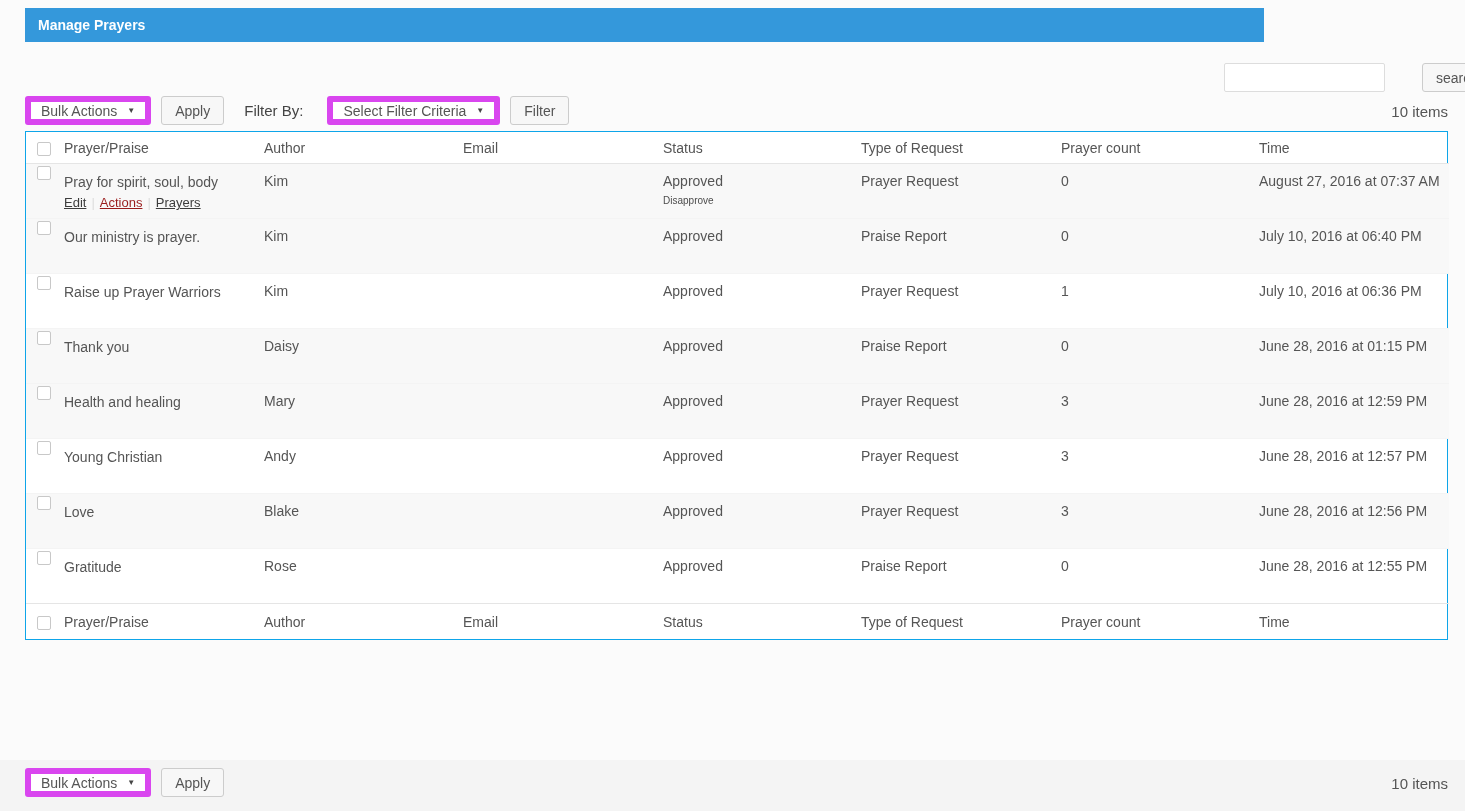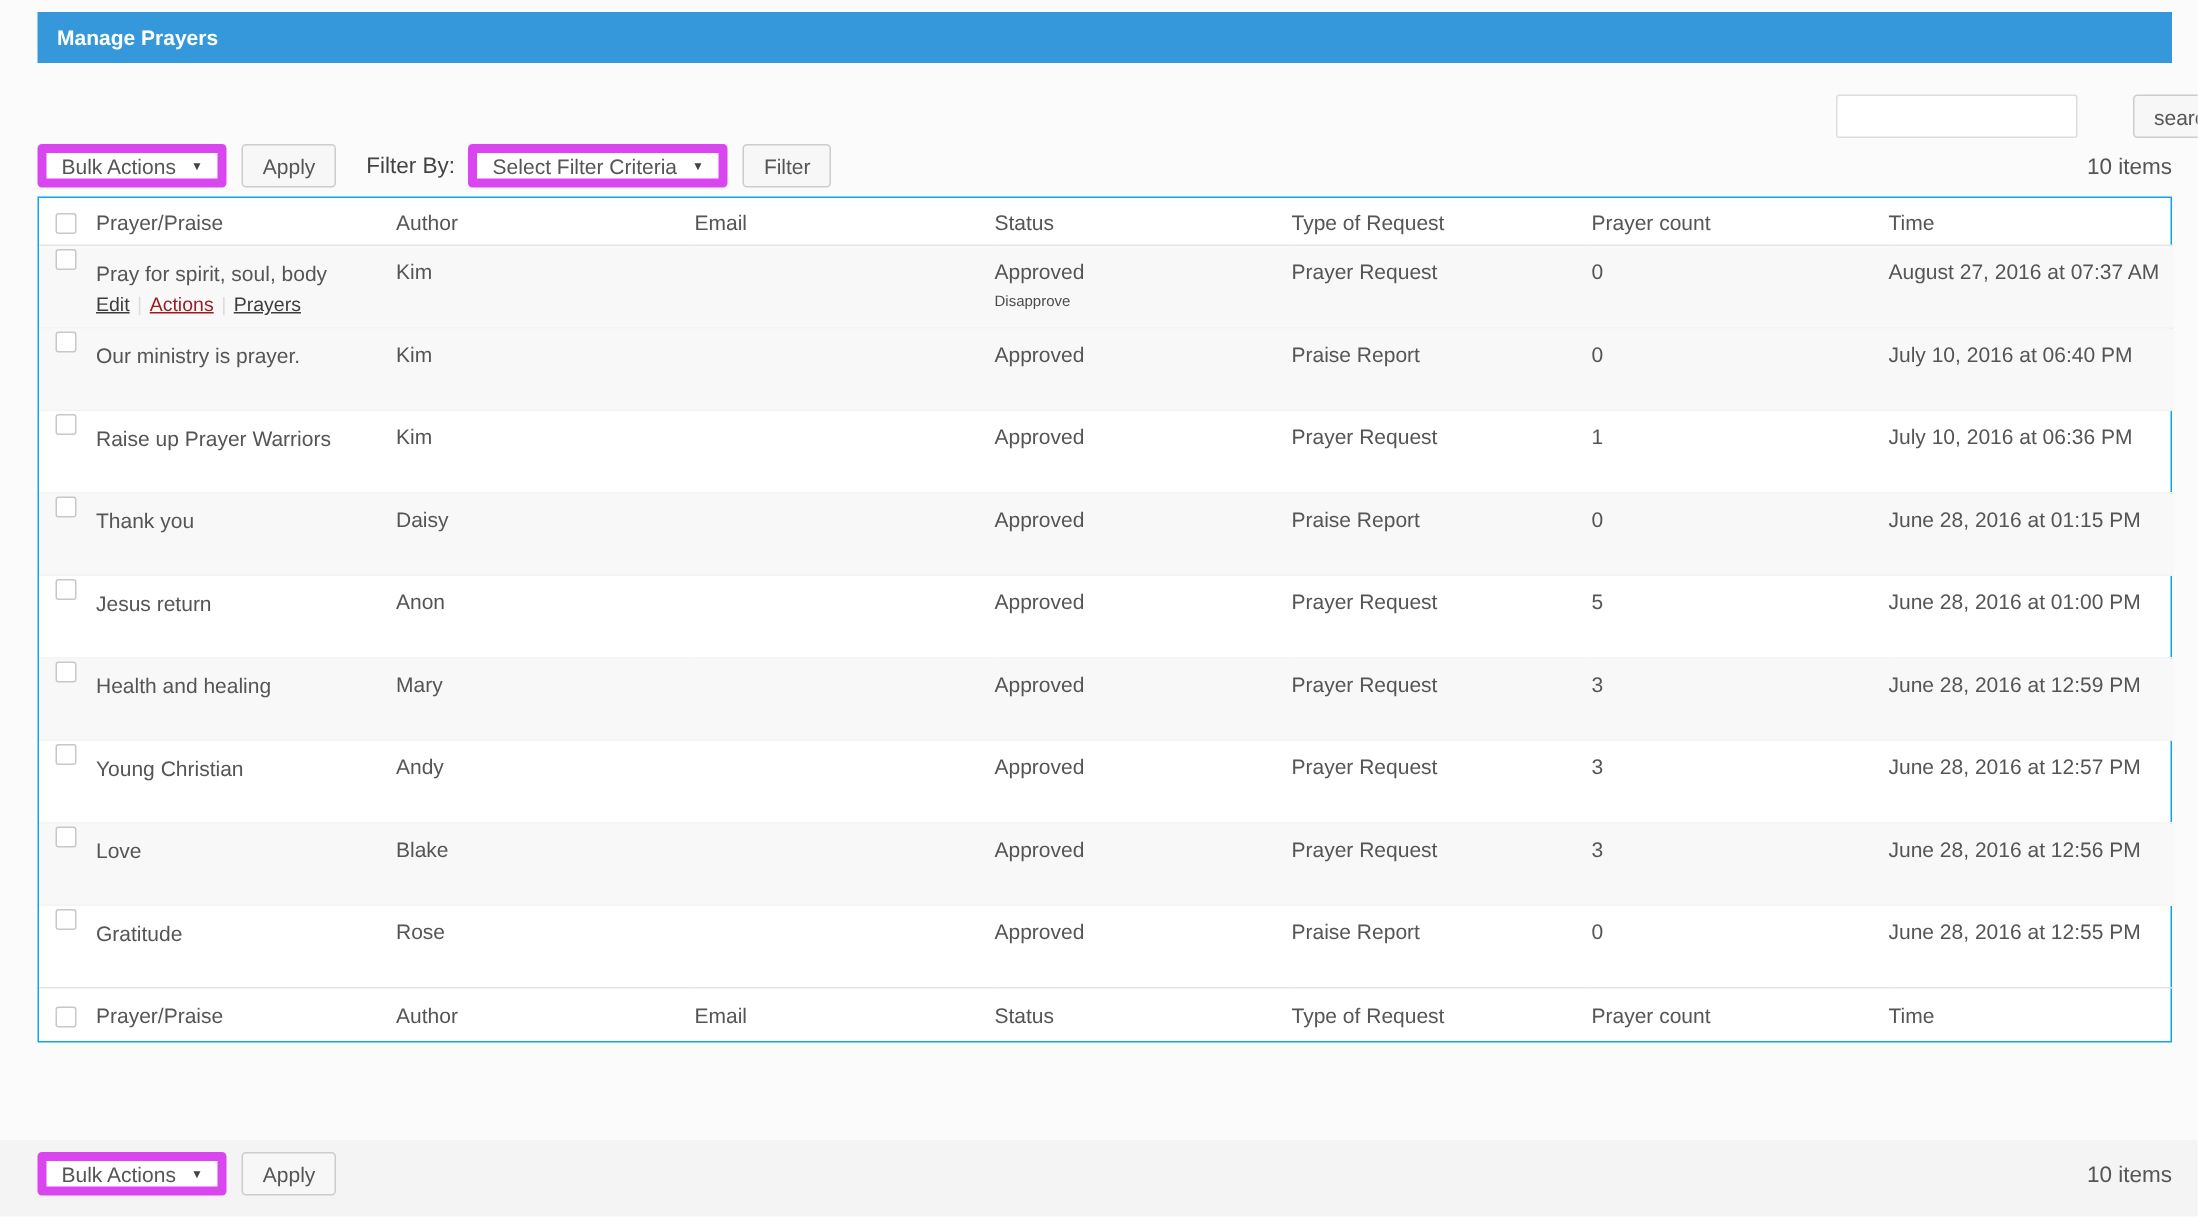--- a/index.html
+++ b/index.html
@@ -4,21 +4,21 @@
 <style>
   html,body{margin:0;padding:0;}
   body{
     width:1465px;height:811px;position:relative;overflow:hidden;
     background:#fbfbfb;
     font-family:"Liberation Sans",sans-serif;
     color:#555;
   }
   
   .title-bar{
-    position:absolute;left:25px;top:8px;width:1423px;height:34px;
+    position:absolute;left:25px;top:8px;width:1239px;height:34px;
     background:#3498db;color:#fff;
     font-size:14px;font-weight:bold;line-height:34px;
     padding-left:13px;box-sizing:border-box;
   }
   
   .search-input{
     position:absolute;left:1224px;top:63px;width:161px;height:29px;
     border:1px solid #ddd;background:#fff;box-sizing:border-box;
     padding:0 8px;font-family:"Liberation Sans",sans-serif;font-size:14px;color:#555;
     border-radius:2px;outline:none;
@@ -41,21 +41,21 @@
     cursor:pointer;
     margin-left:32px;
   }
   .sel{
     display:inline-flex;align-items:center;height:29px;box-sizing:border-box;
     background:#fff;border:6px solid #d946ef;border-radius:3px;
     padding:0 10px;font-size:14px;color:#555;cursor:pointer;white-space:nowrap;
   }
   .sel .caret{font-size:8px;margin-left:10px;color:#444;}
   .toolbar .btn{margin-left:10px;}
-  .filter-label{margin-left:20px;margin-right:9px;font-size:15px;color:#444;}
+  .filter-label{margin-left:20px;margin-right:24px;font-size:15px;color:#444;}
   
   .table-wrap{
     position:absolute;left:25px;top:131px;width:1423px;
     background:#fff;border:1px solid #0ea5e9;box-sizing:border-box;
   }
   table{width:100%;border-collapse:collapse;table-layout:fixed;font-size:14px;color:#555;}
   thead th{
     height:31px;text-align:left;font-weight:normal;
     border-bottom:1px solid #e5e5e5;padding:0;
   }
@@ -198,34 +198,20 @@
           </td>
           <td>Daisy</td>
           <td></td>
           <td>
             <div>Approved</div>
           </td>
           <td>Praise Report</td>
           <td>0</td>
           <td>June 28, 2016 at 01:15 PM</td>
         </tr>
-        <tr class="">
-          <td class="cb-col"><span class="checkbox"></span></td>
-          <td>
-            <div class="row-title">Jesus return</div>
-          </td>
-          <td>Anon</td>
-          <td></td>
-          <td>
-            <div>Approved</div>
-          </td>
-          <td>Prayer Request</td>
-          <td>5</td>
-          <td>June 28, 2016 at 01:00 PM</td>
-        </tr>
         <tr class="striped">
           <td class="cb-col"><span class="checkbox"></span></td>
           <td>
             <div class="row-title">Health and healing</div>
           </td>
           <td>Mary</td>
           <td></td>
           <td>
             <div>Approved</div>
           </td>

